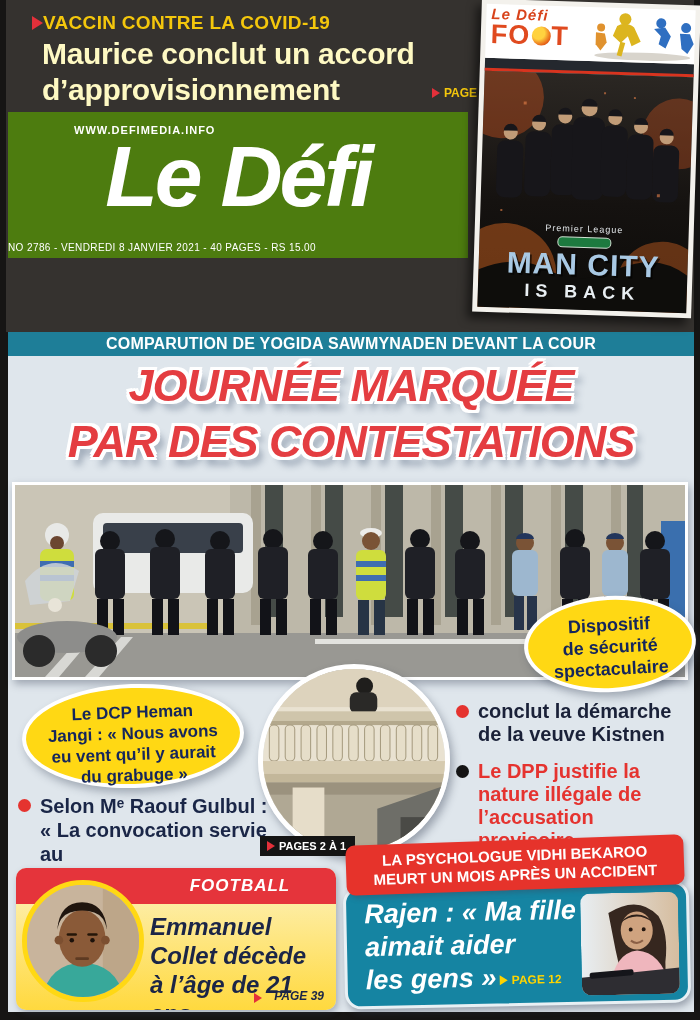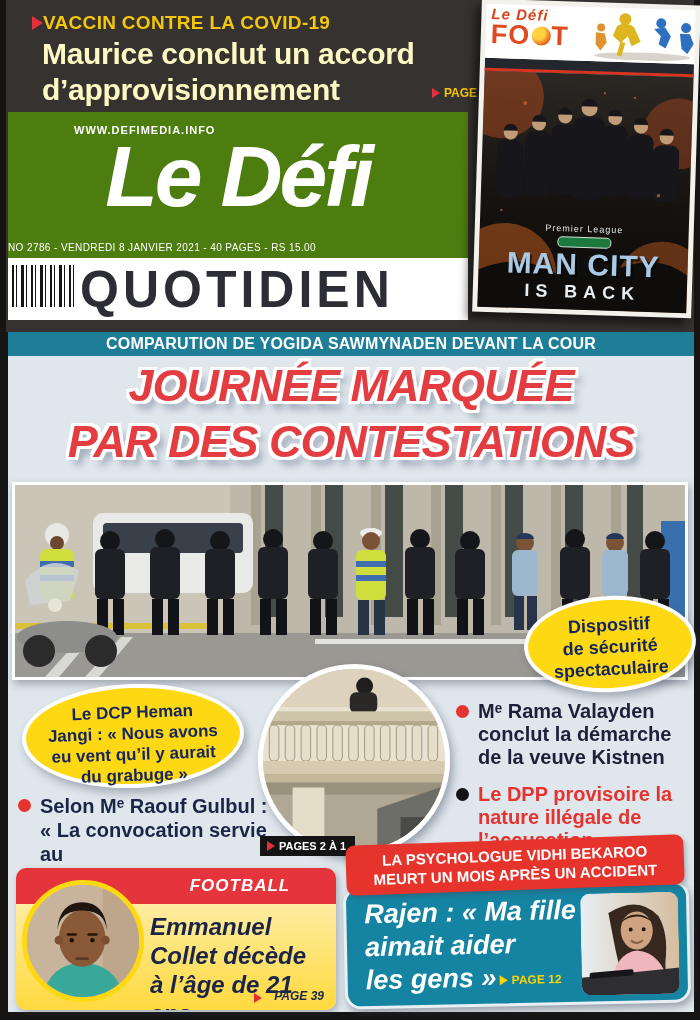--- a/index.html
+++ b/index.html
@@ -127,24 +127,20 @@
     <div class="tb-pageref">
       <span class="arrow small"></span>
       <span class="txt">PAGE 7</span>
     </div>
   </div>
 
   <div class="masthead">
     <div class="mh-site">WWW.DEFIMEDIA.INFO</div>
     <div class="mh-title">Le Défi</div>
     <div class="mh-issue">NO 2786 - VENDREDI 8 JANVIER 2021 - 40 PAGES - RS 15.00</div>
-  </div>
-  <div class="quot-band">
-    <div class="barcode"></div>
-    <div class="edition">QUOTIDIEN</div>
   </div>
 
   <div class="mag-card">
     <div class="mag-inner">
       <div class="foot-logo">
         <div class="brand">
           <span class="b1">Le Défi</span>
           <span class="b2">
             <span>FO</span>
             <span class="ball"></span>
@@ -403,29 +399,28 @@
       <div>Le DCP Heman</div>
       <div>Jangi : « Nous avons</div>
       <div>eu vent qu’il y aurait</div>
       <div>du grabuge »</div>
     </div>
 
     <div class="bullets-right">
       <div class="b-item">
         <span class="dot red"></span>
         <div class="b-text">
-          <div>Mᵉ Rama Valayden</div>
           <div>conclut la démarche</div>
           <div>de la veuve Kistnen</div>
         </div>
       </div>
       <div class="b-item">
         <span class="dot black"></span>
         <div class="b-text red">
-          <div>Le DPP provisoire la</div>
+          <div>Le DPP justifie la</div>
           <div>nature illégale de</div>
           <div>l’accusation provisoire</div>
         </div>
       </div>
     </div>
 
     <div class="bullet-left">
       <div class="b-item">
         <span class="dot red"></span>
         <div class="b-text">

